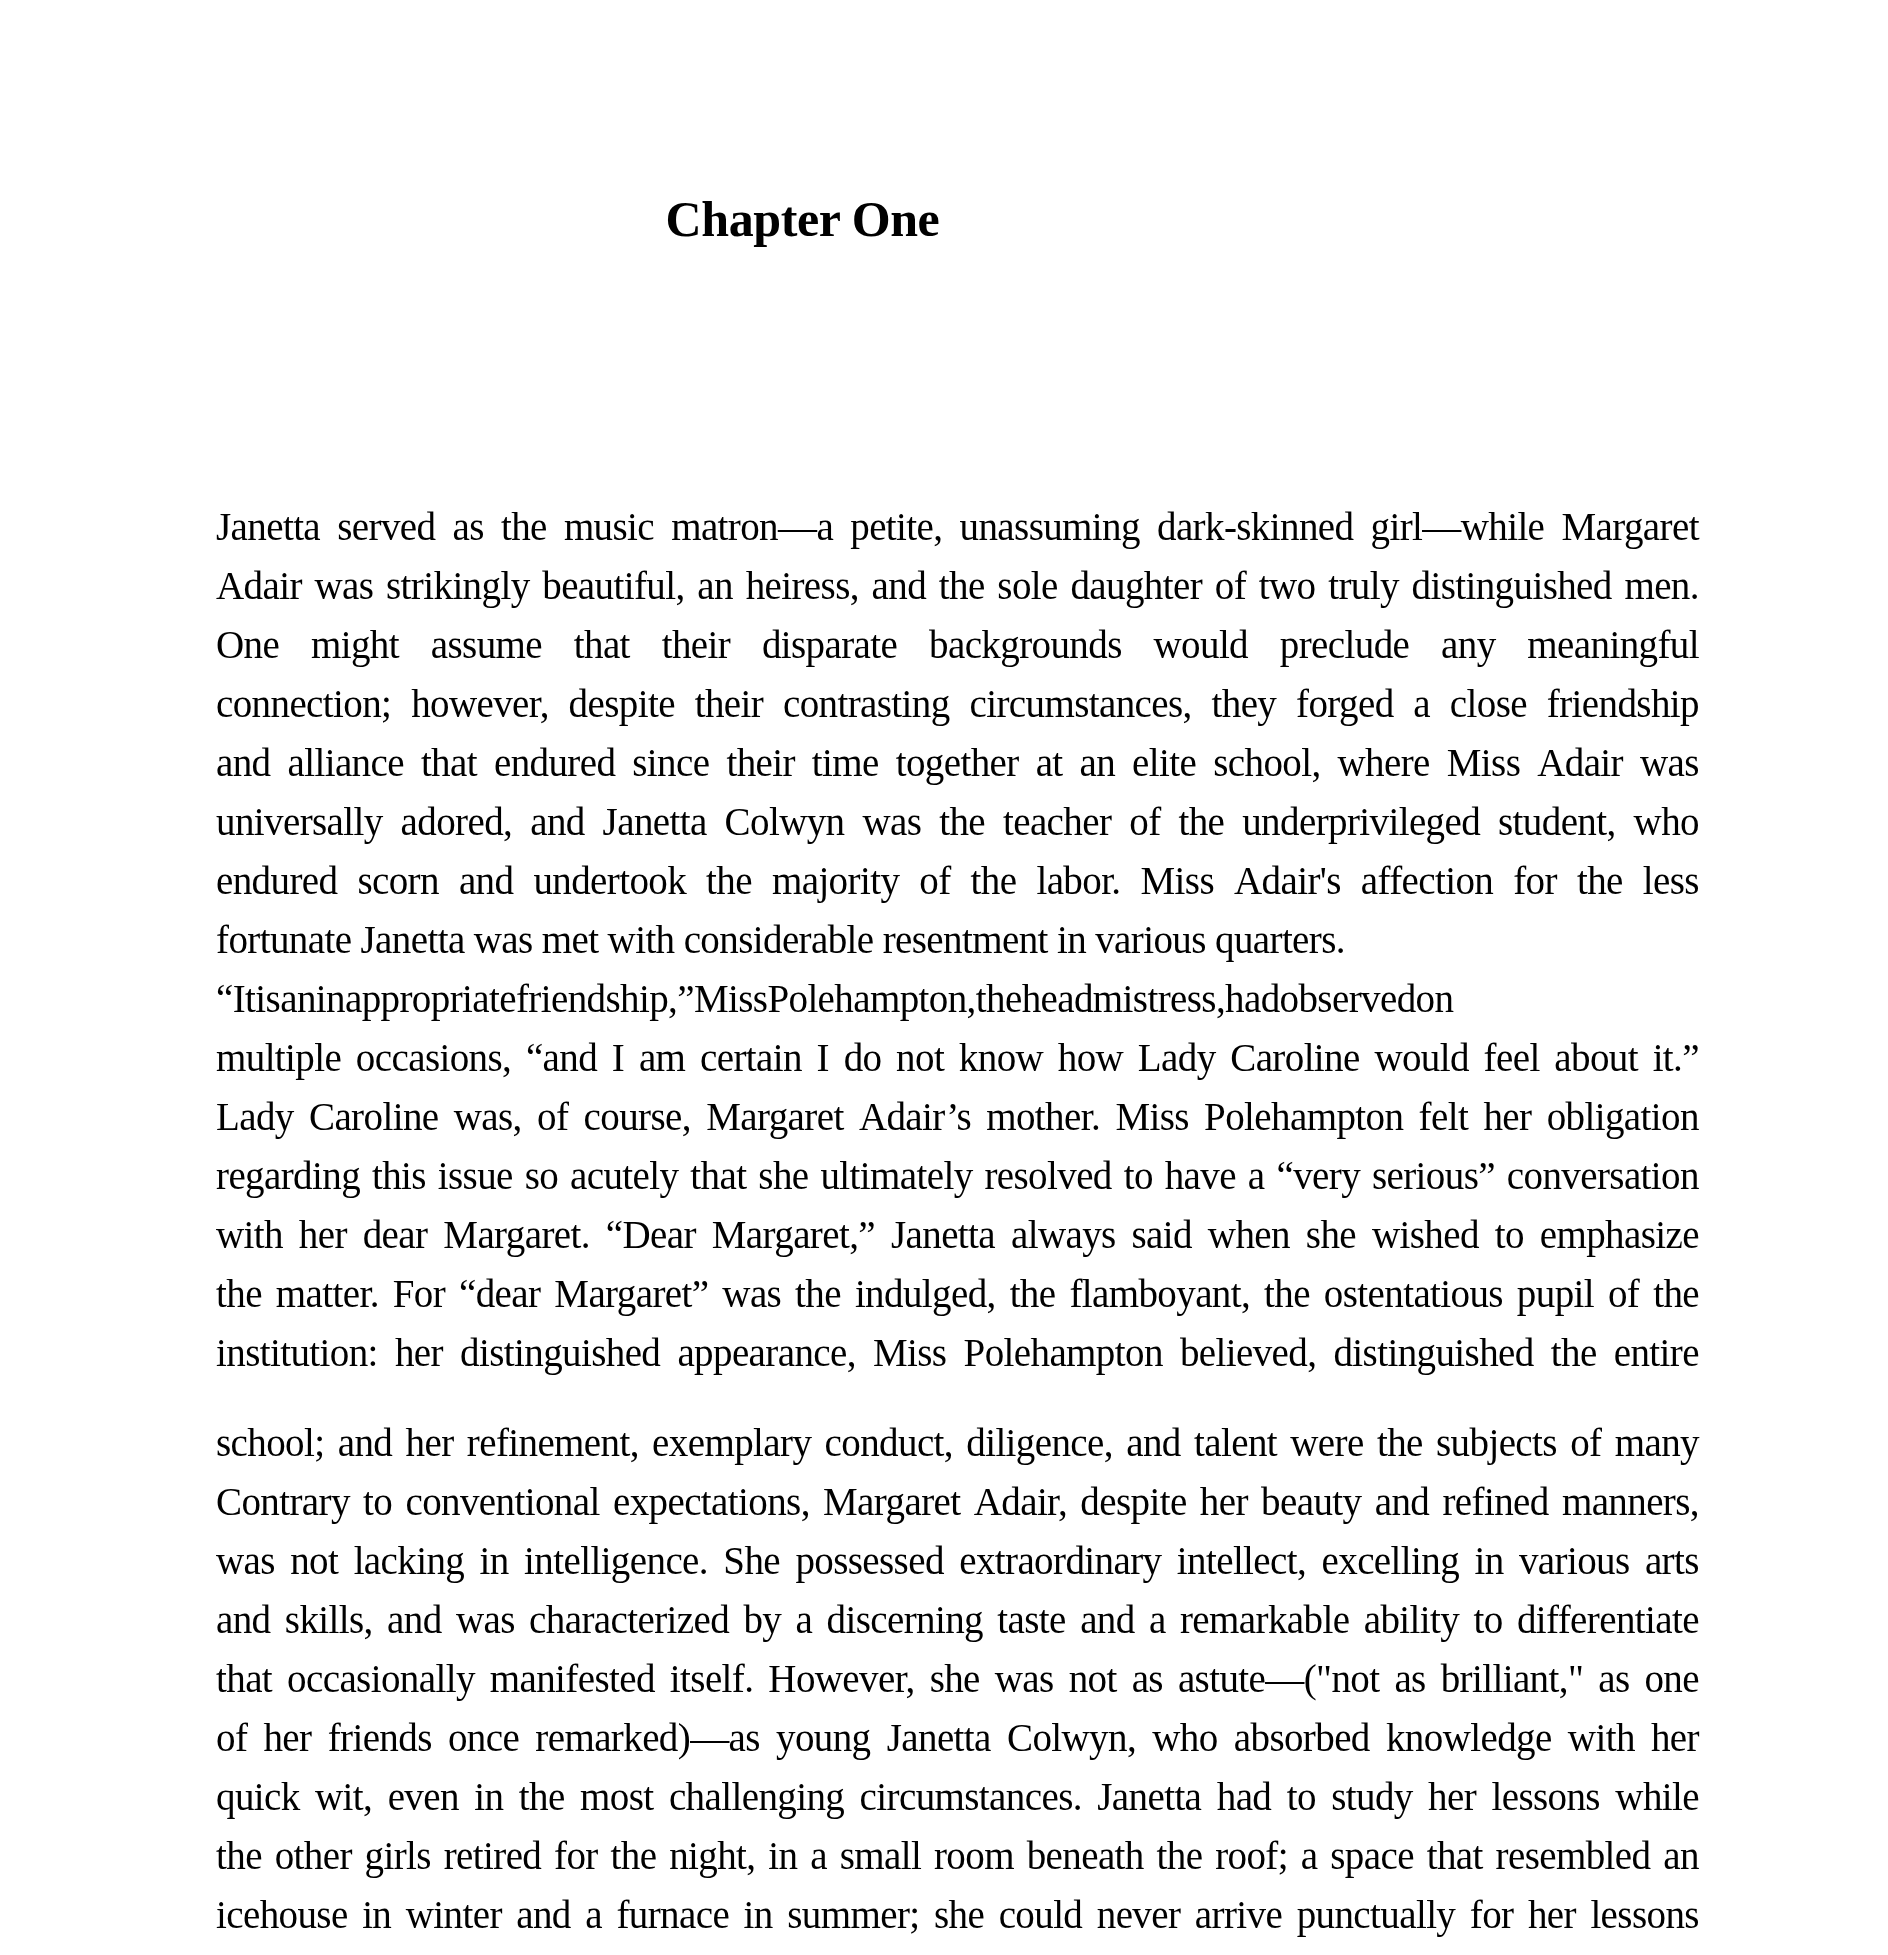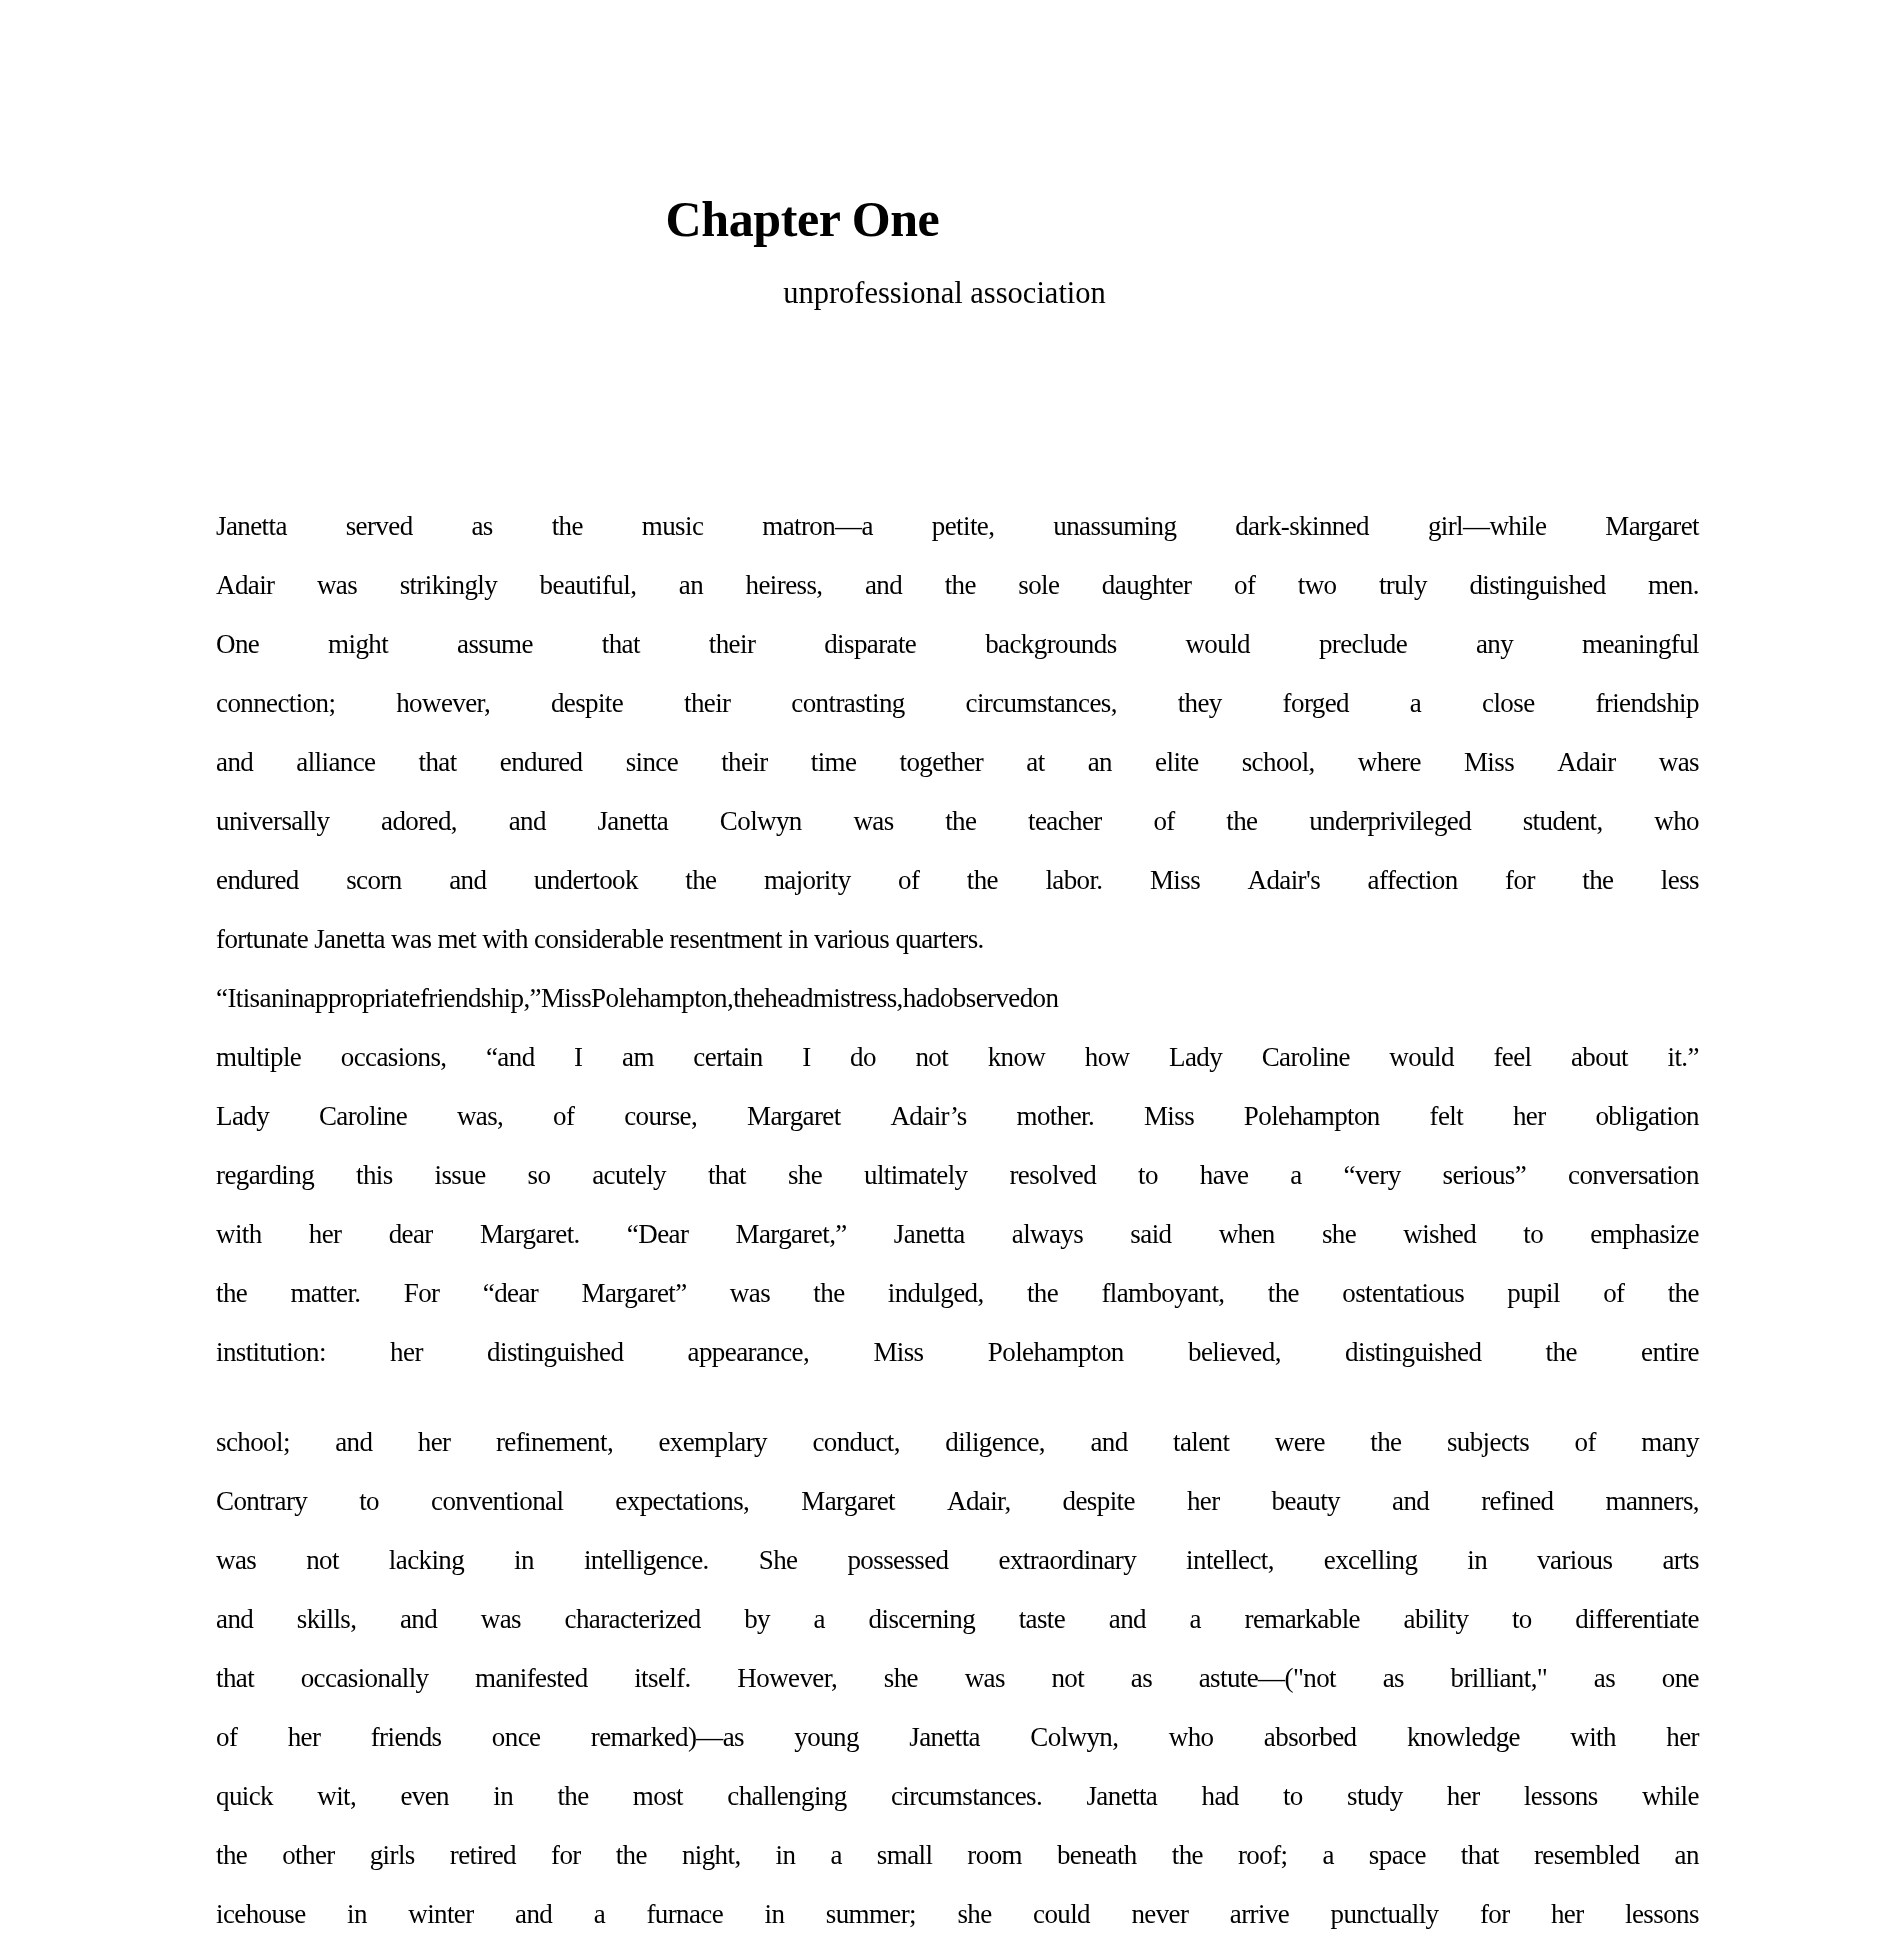--- a/index.html
+++ b/index.html
@@ -50,40 +50,39 @@
     .body-text {
       position: absolute;
       left: 216px;
       top: 497px;
       width: 1483px;
     }
     .line {
       display: block;
       height: 59px;
       line-height: 59px;
-      font-size: 27px;
+      font-size: 39px;
       white-space: nowrap;
       text-align: justify;
       text-align-last: justify;
       letter-spacing: -0.6px;
       word-spacing: 0px;
       overflow: visible;
     }
     .line.last {
       text-align: left;
       text-align-last: left;
     }
   </style>
 </head>
 <body>
 
 <div class="page">
 
   <h1 class="chapter-title">Chapter One</h1>
-  <div class="chapter-subtitle">unprofessional association</div>
 
   <div class="body-text">
 
     <div>
       <span class="line" style="white-space: nowrap; letter-spacing: -0.6px; display: flex; justify-content: space-between;">
           <span>Janetta</span>
           <span>served</span>
           <span>as</span>
           <span>the</span>
           <span>music</span>

